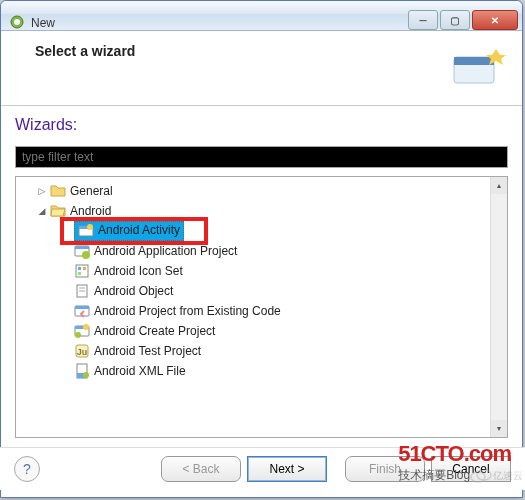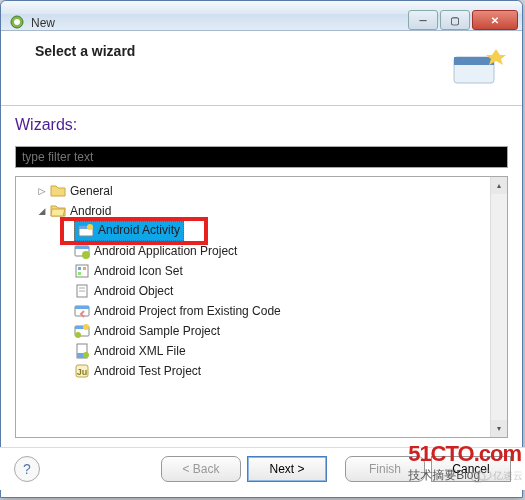--- a/index.html
+++ b/index.html
@@ -41,21 +41,21 @@
     
     .selected-item { background: #0ea5e9; border: 1px dotted #666; padding: 1px 3px; display: inline-flex; }
     .highlight-box { position: absolute; border: 4px solid #e82020; pointer-events: none; }
     
     .button-bar { position: absolute; bottom: 8px; left: 0; right: 0; padding: 8px 14px; border-top: 1px solid #ddd; display: flex; align-items: center; background: #fff; }
     .help-btn { width: 26px; height: 26px; border: 1px solid #aaa; border-radius: 50%; background: #f8f8f8; display: flex; align-items: center; justify-content: center; color: #5577aa; font-size: 14px; margin-right: auto; cursor: pointer; }
     .btn { height: 26px; padding: 0 16px; min-width: 80px; border: 1px solid #999; background: linear-gradient(to bottom, #fdfdfd, #e8e8e8); font-size: 12px; cursor: pointer; margin-left: 6px; }
     .btn:disabled { color: #999; cursor: default; border-radius: 7px; }
     .btn.default { border: 1px solid #4a7dbb; box-shadow: inset 0 0 0 1px #8cb8e8; text-align: center; }
     
-    .watermark1 { position: absolute; bottom: 14px; right: 4px; font-family: Arial, sans-serif; pointer-events: none; margin-left: 32px; }
+    .watermark1 { position: absolute; bottom: 14px; right: 14px; font-family: Arial, sans-serif; pointer-events: none; margin-left: 32px; }
     .wm1-top { font-size: 22px; font-weight: 900; letter-spacing: -1px; color: #cc2222; }
     .wm1-bot { font-size: 12px; color: #555; }
     .watermark2 { position: absolute; bottom: 14px; right: 2px; opacity: 0.45; pointer-events: none; color: #888; font-size: 10px; display: flex; align-items: center; text-align: center; }
     .window-wrap { position: relative; }
   </style>
 </head>
 <body>
 
 <div class="window-wrap">
 <div class="window">
@@ -159,38 +159,38 @@
           <span class="node-label">Android Project from Existing Code</span>
         </div>
 
         <div class="tree-item level-2">
           <span class="node-icon"><svg viewBox="0 0 16 16">
                   <rect x="1" y="3" width="14" height="10" rx="1" fill="#fff" stroke="#888"></rect>
                   <rect x="1" y="3" width="14" height="3" fill="#6aa8e8"></rect>
                   <circle cx="12" cy="4" r="3" fill="#f5d050"></circle>
                   <circle cx="4" cy="12" r="3" fill="#a4c639"></circle>
                 </svg></span>
-          <span class="node-label">Android Sample Project</span>
+          <span class="node-label">Android Create Project</span>
+        </div>
+
+        <div class="tree-item level-2">
+          <span class="node-icon"><svg viewBox="0 0 16 16">
+                  <rect x="2" y="2" width="12" height="12" rx="2" fill="#f8f0c8" stroke="#b8a848"></rect>
+                  <text x="8" y="12" font-size="9" text-anchor="middle" fill="#8a7a28" font-weight="bold">Ju</text>
+                </svg></span>
+          <span class="node-label">Android Test Project</span>
         </div>
 
         <div class="tree-item level-2">
           <span class="node-icon"><svg viewBox="0 0 16 16">
                   <rect x="3" y="1" width="10" height="14" fill="#fff" stroke="#888"></rect>
                   <rect x="3" y="10" width="10" height="5" fill="#6aa8e8"></rect>
                   <circle cx="12" cy="12" r="3" fill="#a4c639"></circle>
                 </svg></span>
           <span class="node-label">Android XML File</span>
-        </div>
-
-        <div class="tree-item level-2">
-          <span class="node-icon"><svg viewBox="0 0 16 16">
-                  <rect x="2" y="2" width="12" height="12" rx="2" fill="#f8f0c8" stroke="#b8a848"></rect>
-                  <text x="8" y="12" font-size="9" text-anchor="middle" fill="#8a7a28" font-weight="bold">Ju</text>
-                </svg></span>
-          <span class="node-label">Android Test Project</span>
         </div>
 
       </div>
       <div class="scrollbar">
         <div class="scroll-up">▴</div>
         <div class="scroll-down">▾</div>
       </div>
 
       <div class="highlight-box" style="left:44px; top:40px; width:148px; height:28px;"></div>
     </div>

